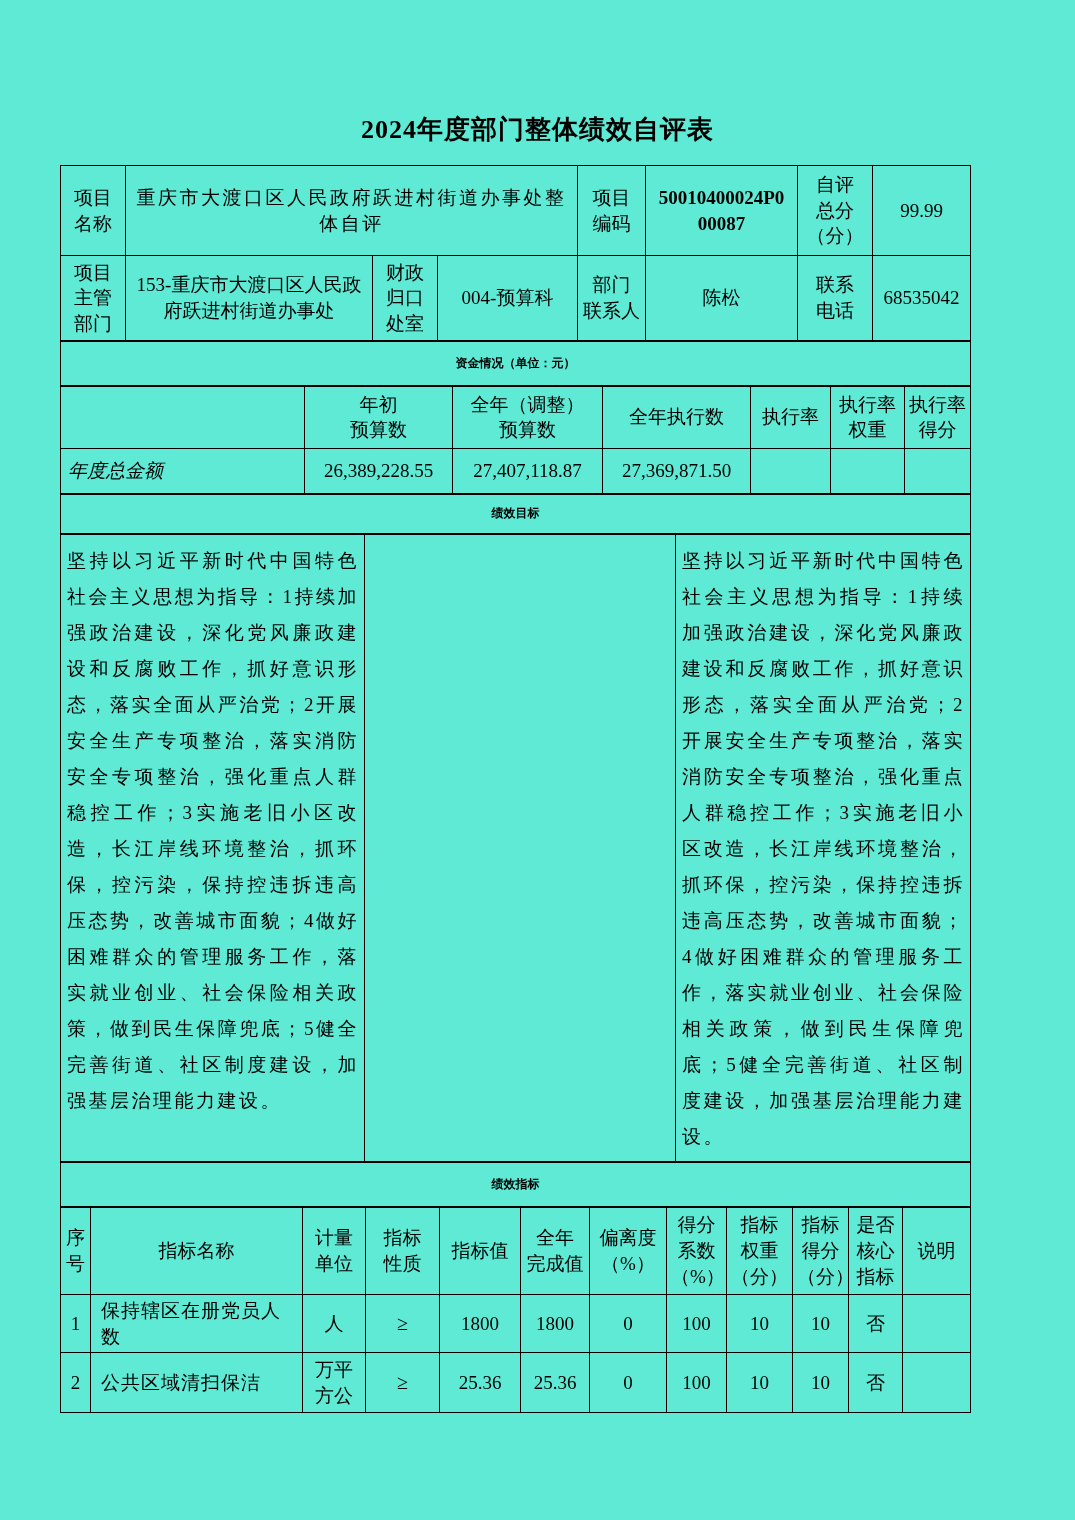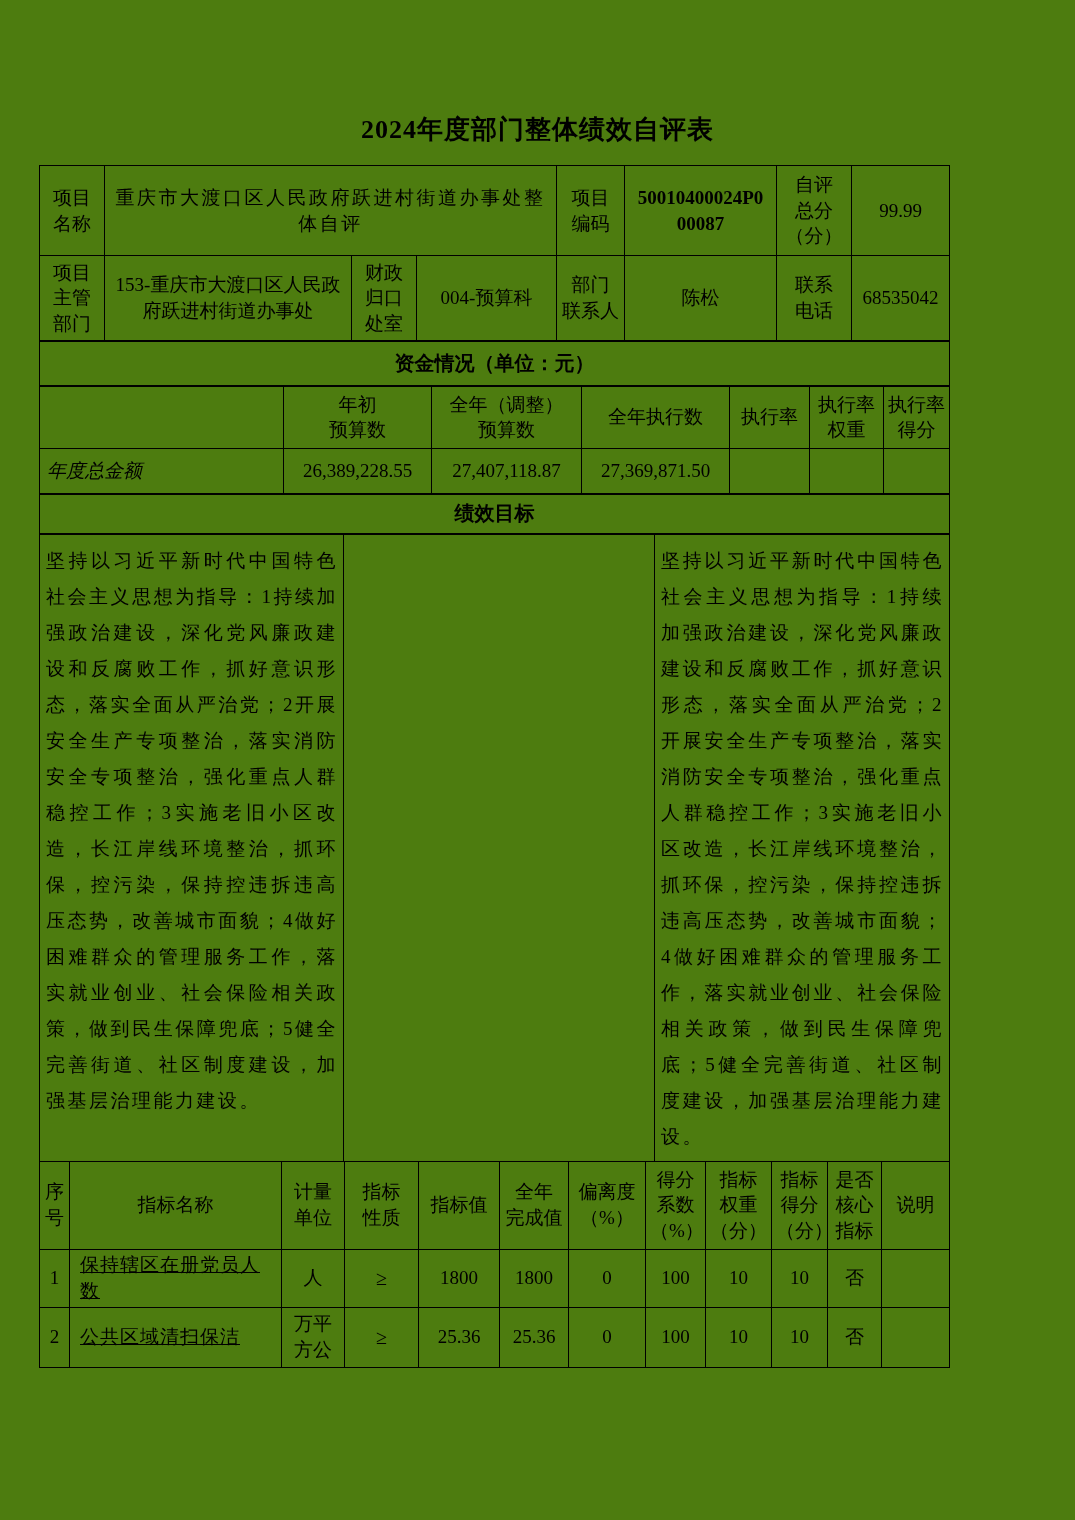--- a/index.html
+++ b/index.html
@@ -4,79 +4,78 @@
 <style>
   html, body {
     margin: 0;
     padding: 0;
     background: #ffffff;
   }
   .page {
     position: relative;
     width: 1075px;
     height: 1520px;
-    background: #4d7c0f;
+    background: #5eead4;
     color: #000000;
     font-family: "Liberation Serif", "DejaVu Serif", serif;
     overflow: hidden;
     box-sizing: border-box;
   }
   .doc-title {
     margin: 112px 0 17px 0;
     text-align: center;
     font-size: 26px;
     font-weight: bold;
     line-height: 36px;
     letter-spacing: 1px;
   }
   table {
     border-collapse: collapse;
     table-layout: fixed;
     width: 910px;
-    margin-left: 39px;
+    margin-left: 60px;
     margin-top: -1px;
   }
   table.first { margin-top: 0; }
   td {
     border: 1px solid #000000;
     text-align: center;
     vertical-align: middle;
     font-size: 19px;
     line-height: 1.35;
     padding: 2px 4px;
     white-space: pre-line;
     overflow: hidden;
     box-sizing: border-box;
   }
   td.section-title {
     border-top: 2px solid #000000;
     border-bottom: 2px solid #000000;
     font-weight: bold;
-    font-size: 20px;
+    font-size: 12px;
   }
   td.left { text-align: left; padding-left: 7px; font-style: italic; }
   td.indent-1 { text-align: left; padding-left: 23px; }
   td.indent-2 { text-align: left; padding-left: 72px; }
   td.proj-name-val { letter-spacing: 2.5px; }
   td.code-val { word-break: break-all; padding: 2px 12px; font-weight: bold; }
   td.budget-hdr-adj { padding: 2px 12px; }
   td.goal-cell {
     text-align: justify;
     vertical-align: top;
     padding: 8px 5px 6px 6px;
     line-height: 36px;
     letter-spacing: 2.5px;
     white-space: normal;
   }
   td.ind-name {
     text-align: left;
     padding-left: 10px;
     padding-right: 6px;
     letter-spacing: 1px;
-    text-decoration: underline;
   }
   td.nature { font-size: 20px; }
   tr.h90  > td { height: 90px; }
   tr.h85  > td { height: 85px; }
   tr.h45  > td { height: 45px; }
   tr.h40  > td { height: 40px; }
   tr.h62  > td { height: 62px; }
   tr.h473 > td { height: 473px; }
   tr.h88  > td { height: 88px; }
   tr.h58  > td { height: 58px; }
@@ -198,20 +197,23 @@
       <col style="width:81px">
         <col style="width:69px">
         <col style="width:77px">
         <col style="width:60px">
       <col style="width:66px">
         <col style="width:56px">
         <col style="width:54px">
         <col style="width:68px">
     </colgroup>
     <tbody>
+        <tr class="h45">
+      <td colspan="12" class="section-title">绩效指标</td>
+    </tr>
     <tr class="h88">
       <td>序
 号</td>
       <td>指标名称</td>
       <td>计量
 单位</td>
       <td>指标
 性质</td>
       <td>指标值</td>
       <td>全年

